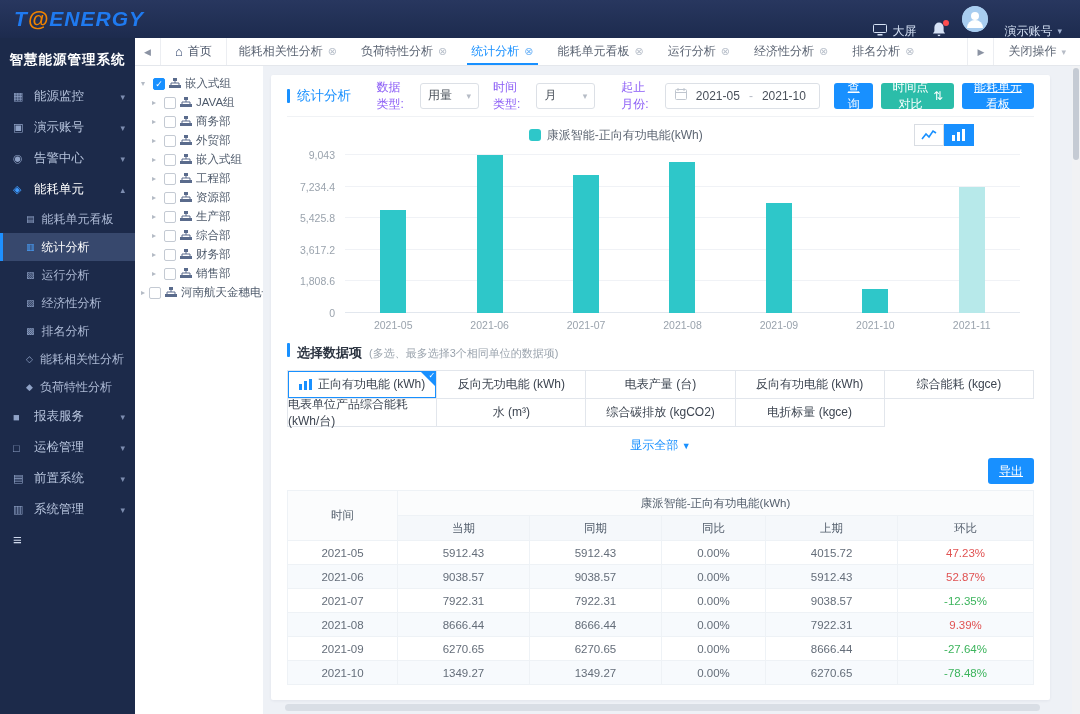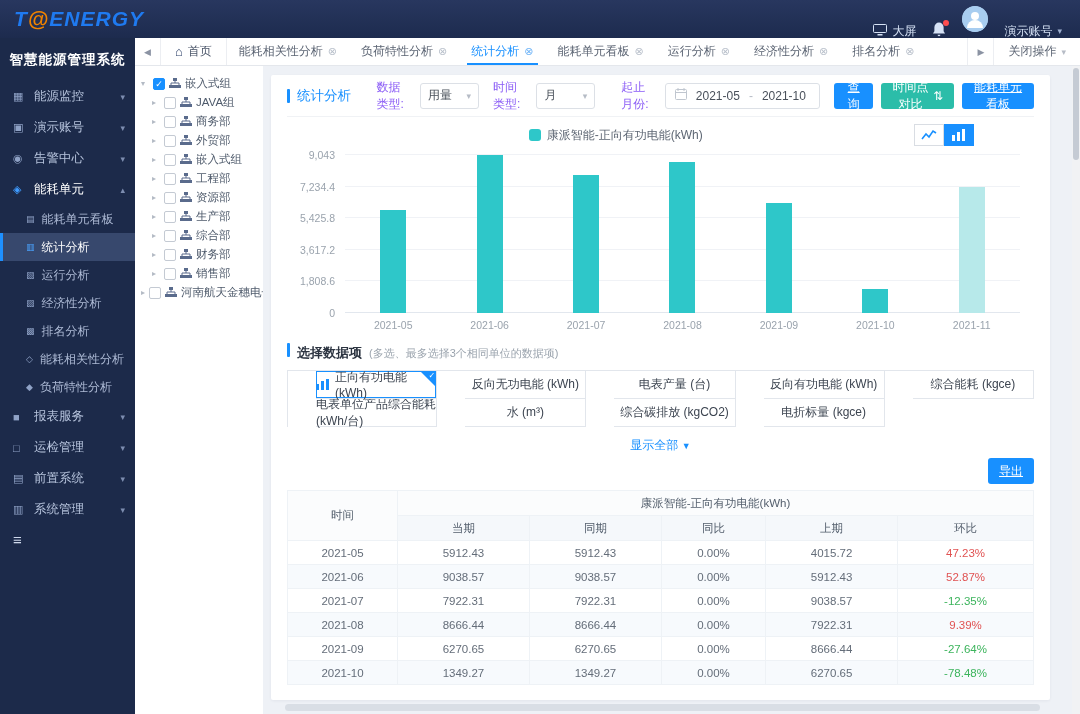--- a/index.html
+++ b/index.html
@@ -90,21 +90,21 @@
   .bars { position:absolute; inset:0; display:flex; align-items:flex-end; }
   .bar-slot { flex:1; display:flex; justify-content:center; align-items:flex-end; height:100%; }
   .bar { width:26px; }
   .x-labels { display:flex; margin-top:6px; }
   .x-label { flex:1; text-align:center; color:#9aa3ad; font-size:10.5px; }
 
   .di-header { display:flex; align-items:baseline; gap:7px; margin:10px 0 8px; }
   .di-title { color:#2b3340; font-size:13px; font-weight:bold; }
   .di-hint { color:#9aa3ad; font-size:11px; }
   .di-grid { display:grid; grid-template-columns:repeat(5,1fr); border-top:1px solid #e2e6ec; border-left:1px solid #e2e6ec; }
-  .di-cell { height:28px; background:#fff; border-right:1px solid #e2e6ec; border-bottom:1px solid #e2e6ec; display:flex; align-items:center; justify-content:center; gap:6px; color:#3c4450; cursor:pointer; position:relative; font-size:12px;margin-left:28px; }
+  .di-cell { height:28px; background:#fff; border-right:1px solid #e2e6ec; border-bottom:1px solid #e2e6ec; display:flex; align-items:center; justify-content:center; gap:6px; color:#3c4450; cursor:pointer; position:relative; font-size:12px; }
   .di-cell.selected { box-shadow:inset 0 0 0 1px var(--accent); z-index:1; }
   .di-corner { position:absolute; top:0; right:0; width:0; height:0; border-top:16px solid var(--accent); border-left:16px solid transparent; }
   .di-check { position:absolute; top:0; right:1px; color:#fff; font-size:8px; }
 
   .show-all { text-align:center; margin:10px 0 4px; color:var(--accent); cursor:pointer; }
   .show-all .caret3 { font-size:9px; }
   .export-row { display:flex; justify-content:flex-end; margin:4px 0 6px; }
 
   table.data-table { width:100%; border-collapse:collapse; }
   .data-table th, .data-table td { border:1px solid #eef2f6; text-align:center; font-weight:normal; }

